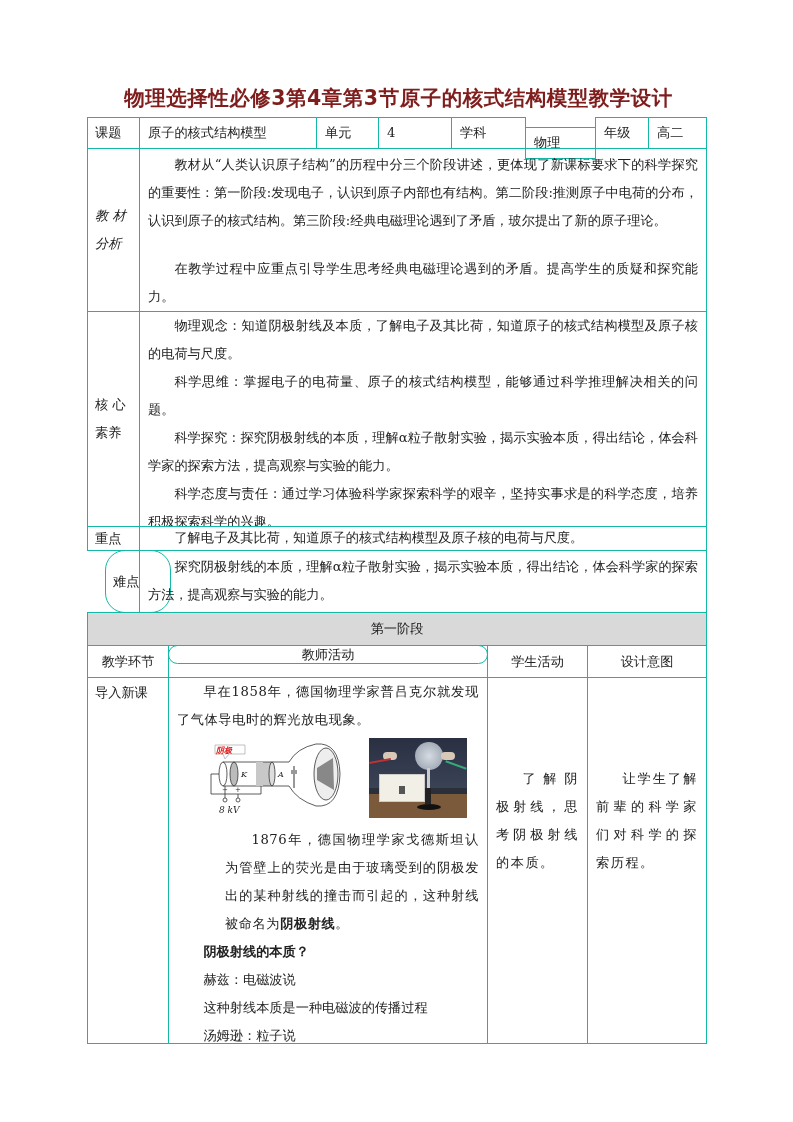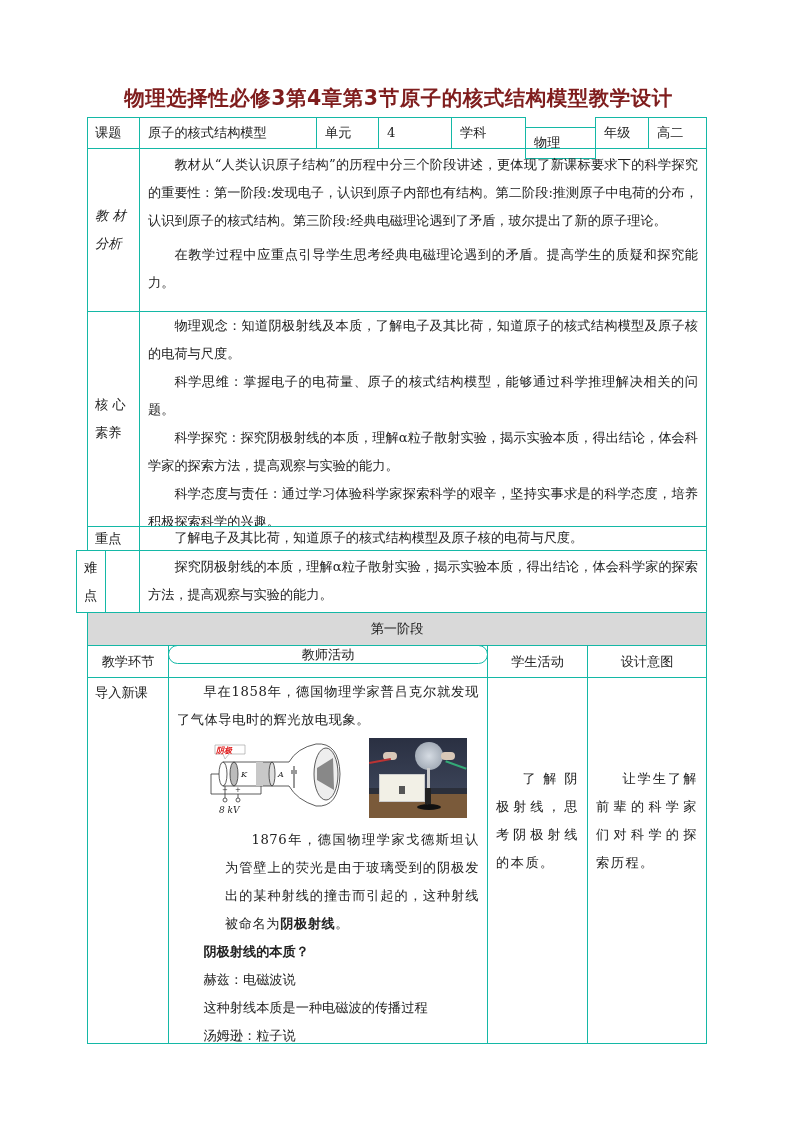--- a/index.html
+++ b/index.html
@@ -36,42 +36,42 @@
 <div class="cell pad vc" style="left:648px;top:117px;width:59px;height:32px;">高二</div>
 
 <div class="cell lbl vc" style="left:87px;top:148px;width:53px;height:164px;font-style:italic;">
   <div>
     <div>教 材</div>
     <div>分析</div>
   </div>
 </div>
 <div class="cell pad" style="left:139px;top:148px;width:568px;height:164px;padding-top:2px;">
   <p class="p">教材从“人类认识原子结构”的历程中分三个阶段讲述，更体现了新课标要求下的科学探究的重要性：第一阶段:发现电子，认识到原子内部也有结构。第二阶段:推测原子中电荷的分布，认识到原子的核式结构。第三阶段:经典电磁理论遇到了矛盾，玻尔提出了新的原子理论。</p>
-  <p class="p" style="margin-top:6px;">在教学过程中应重点引导学生思考经典电磁理论遇到的矛盾。提高学生的质疑和探究能力。</p>
+  <p class="p" style="margin-top:20px;">在教学过程中应重点引导学生思考经典电磁理论遇到的矛盾。提高学生的质疑和探究能力。</p>
 </div>
 
 <div class="cell lbl vc" style="left:87px;top:311px;width:53px;height:216px;">
   <div>
     <div>核 心</div>
     <div>素养</div>
   </div>
 </div>
 <div class="cell pad" style="left:139px;top:311px;width:568px;height:216px;padding-top:0px;">
   <p class="p">物理观念：知道阴极射线及本质，了解电子及其比荷，知道原子的核式结构模型及原子核的电荷与尺度。</p>
   <p class="p">科学思维：掌握电子的电荷量、原子的核式结构模型，能够通过科学推理解决相关的问题。</p>
   <p class="p">科学探究：探究阴极射线的本质，理解α粒子散射实验，揭示实验本质，得出结论，体会科学家的探索方法，提高观察与实验的能力。</p>
   <p class="p">科学态度与责任：通过学习体验科学家探索科学的艰辛，坚持实事求是的科学态度，培养积极探索科学的兴趣。</p>
 </div>
 
 <div class="cell lbl vc" style="left:87px;top:526px;width:53px;height:25px;">重点</div>
 <div class="cell pad" style="left:139px;top:526px;width:568px;height:25px;line-height:22px;">
   <p class="p">了解电子及其比荷，知道原子的核式结构模型及原子核的电荷与尺度。</p>
 </div>
 
-<div class="cell lbl vc" style="left:76px;top:550px;width:30px;height:63px;">难点</div>
+<div class="cell lbl vc" style="left:105px;top:550px;width:66px;height:63px;border-radius:20px;">难点</div>
 <div class="cell pad" style="left:139px;top:550px;width:568px;height:63px;padding-top:2px;">
   <p class="p">探究阴极射线的本质，理解α粒子散射实验，揭示实验本质，得出结论，体会科学家的探索方法，提高观察与实验的能力。</p>
 </div>
 
 <div class="cell gray center vc" style="left:87px;top:612px;width:620px;height:34px;justify-content:center;">第一阶段</div>
 
 <div class="cell center vc" style="left:87px;top:645px;width:82px;height:33px;justify-content:center;">教学环节</div>
 <div class="cell center vc" style="left:168px;top:645px;width:320px;height:19px;justify-content:center;border-radius:13px;">教师活动</div>
 <div class="cell center vc" style="left:487px;top:645px;width:101px;height:33px;justify-content:center;">学生活动</div>
 <div class="cell center vc" style="left:587px;top:645px;width:120px;height:33px;justify-content:center;text-align:right;">设计意图</div>

